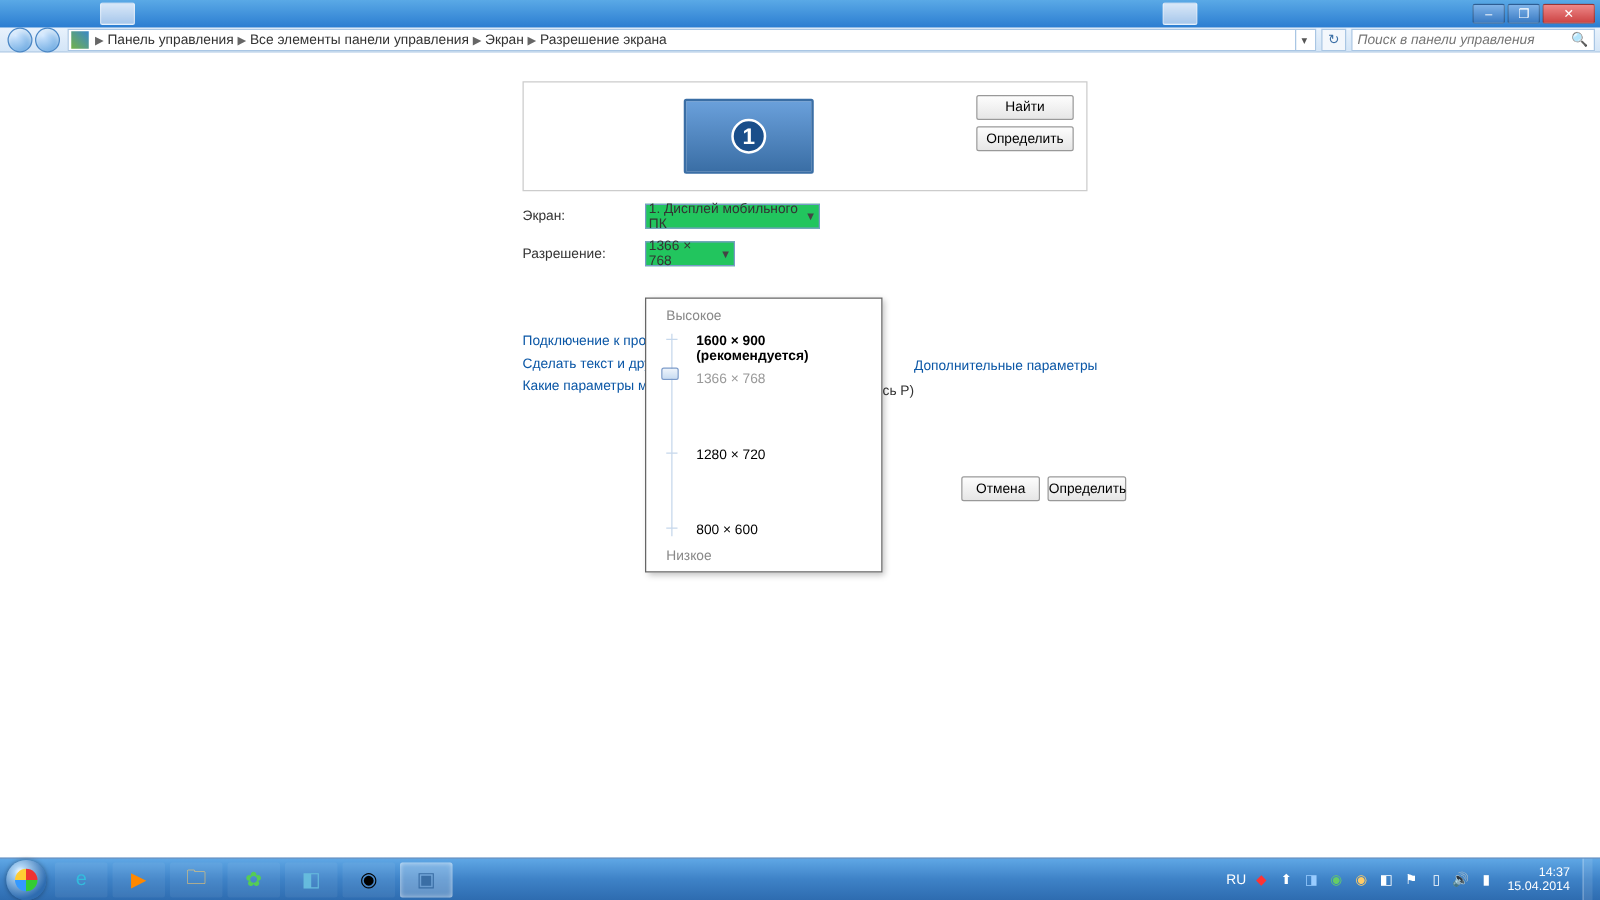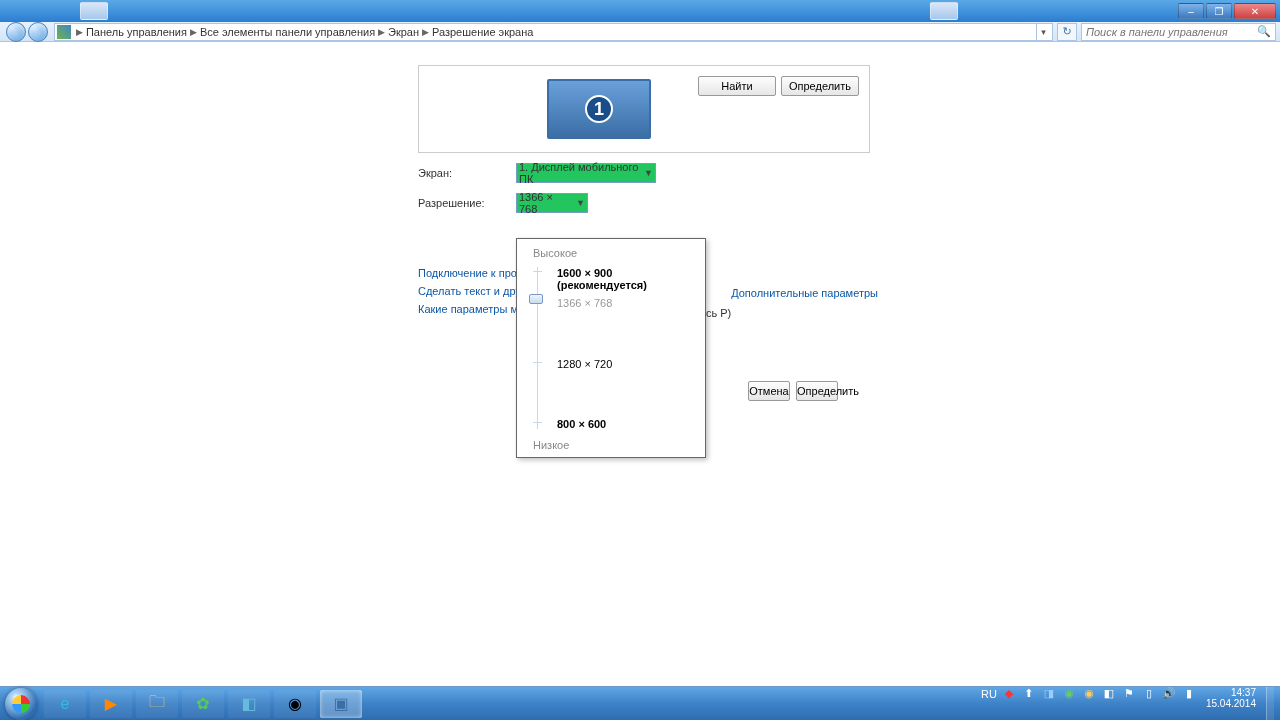--- a/index.html
+++ b/index.html
@@ -28,59 +28,59 @@
 .searchbox input { border:0; outline:0; font-size:11px; color:#888; font-style:italic; flex:1; }
 .searchbox .sicon { color:#3a6ea5; font-size:11px; }
 
 
 .content { position: absolute; left: 418px; top: 65px; width: 460px; }
 .pagetitle { color:#003399; font-size: 15px; font-weight: 400; margin-bottom: 14px; }
 .monbox { width: 452px; height: 88px; border: 1px solid #ccc; background:#fff; position: relative; }
 .moncenter { position:absolute; left:128px; top:13px; width:104px; height:60px; }
 .monframe { width:104px; height:60px; border:2px solid #3a6ea5; background:linear-gradient(to bottom,#6aa0db,#3a6ea5); border-radius:2px; position:relative; }
 .monnum { position:absolute; left:50%; top:50%; transform:translate(-50%,-50%); width:28px; height:28px; border-radius:50%; background:#1a4e8a; color:#fff; font-weight:bold; font-size:18px; display:flex; align-items:center; justify-content:center; border:2px solid #fff; }
-.monbtns { position:absolute; right:10px; top:10px; display:flex; flex-direction:row; gap:5px;align-items:flex-end; }
+.monbtns { position:absolute; right:10px; top:10px; display:flex; flex-direction:column; gap:5px;align-items:flex-end; }
 .wbtn { width:78px; height:20px; font-size:11px; background:linear-gradient(to bottom,#fdfdfd,#e6e6e6); border:1px solid #999; border-radius:2px; cursor:pointer; }
 
 .formrow { display:flex; align-items:center; margin-top:10px; font-size:11px; color:#333; }
 .formrow .lbl { width: 98px; }
 .sel { height:20px; border:1px solid #7a9ac9; background:#22c55e; font-size:11px; padding:0 2px; display:flex; align-items:center; justify-content:space-between; cursor:pointer; }
 .sel.display { width:140px; }
 .sel.res { width:72px; }
 .sel .arr { font-size:9px; color:#444; margin-left:4px; }
 
 .advlink { position:absolute; right:0; top:222px; font-size:11px; color:#0b57a6; cursor:pointer; }
 .links { margin-top:54px; font-size:11px; color:#0b57a6; }
 .links div { margin-bottom:6px; cursor:pointer; }
 
 .btnrow { position:absolute; left:700px; top:381px; display:flex; gap:6px; }
-.btnrow .wbtn { width:42px; }
+.btnrow .wbtn { width:63px; }
 .btnrow .wbtn.hidden { visibility:hidden; }
 
 
 .resfly { position:absolute; left:516px; top:238px; width:190px; height:220px; background:#fff; border:1px solid #666; box-shadow:2px 2px 5px rgba(0,0,0,.25); z-index:50; padding:8px 0 8px 16px; }
 .resfly .toplbl { font-size:11px; color:#888; }
 .resfly .botlbl { font-size:11px; color:#888; position:absolute; bottom:6px; left:16px; }
 .resfly .track { position:absolute; left:20px; top:28px; width:1px; height:162px; background:#c6d8ec; }
 .resfly .tick { position:absolute; left:16px; width:9px; height:1px; background:#c6d8ec; }
 .resfly .thumb { position:absolute; left:12px; top:55px; width:14px; height:10px; background:linear-gradient(to bottom,#eef4fb,#c8dcf2); border:1px solid #7a9ac9; border-radius:2px; cursor:pointer; }
 .resfly .opt { position:absolute; left:40px; font-size:11px; cursor:pointer; }
 .resfly .opt.rec { font-weight:bold; top:28px; }
 .resfly .opt.cur { color:#999; top:58px; }
 .resfly .opt.o3 { top:119px; }
-.resfly .opt.o4 { top:179px;font-weight:bold; }
+.resfly .opt.o4 { top:179px; }
 
 
 .taskbar { position:absolute; left:0; bottom:0; width:100%; height:34px; background:linear-gradient(to bottom,#5fa7e5 0%,#3e82c7 50%,#2e6cb0 100%); display:flex; align-items:center; border-top:1px solid rgba(255,255,255,.3); }
 .start { width:42px; height:34px; display:flex; align-items:center; justify-content:center; }
 .startorb { width:32px; height:32px; border-radius:50%; background:radial-gradient(circle at 35% 30%, #fff 0%, #b0d6f6 15%, #2e6cb0 70%); box-shadow:0 0 4px rgba(0,0,0,.4); position:relative; }
 .startorb::after { content:""; position:absolute; left:7px; top:7px; width:18px; height:18px; border-radius:50%; background:conic-gradient(#e33 0 25%, #3c3 25% 50%, #39f 50% 75%, #fc3 75% 100%); }
 .tbicon { width:42px; height:28px; margin:0 2px; border-radius:2px; display:flex; align-items:center; justify-content:center; font-size:16px; cursor:pointer; background:rgba(255,255,255,.06); }
 .tbicon.active { background:rgba(255,255,255,.25); box-shadow:inset 0 0 4px rgba(255,255,255,.6); }
-.tray { margin-left:auto; display:flex; align-items:flex-start; gap:6px; padding-right:6px; color:#fff; font-size:10px; }
+.tray { margin-left:auto; display:flex; align-items:center; gap:6px; padding-right:6px; color:#fff; font-size:10px; }
 .tray .ti { width:14px; height:14px; display:flex; align-items:center; justify-content:center; font-size:11px; }
 .clock { text-align:right; line-height:1.1; font-size:10px; padding:0 4px; }
 .showdt { width:8px; height:34px; border-left:1px solid rgba(255,255,255,.3); background:rgba(255,255,255,.1); }
 </style>
 </head>
 <body>
 
 <div class="titlebar">
   <div class="thumb"></div>
   <div class="thumb thumb2"></div>

